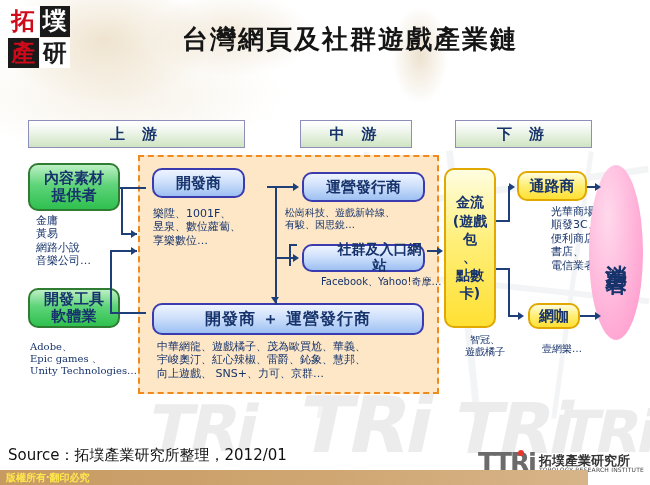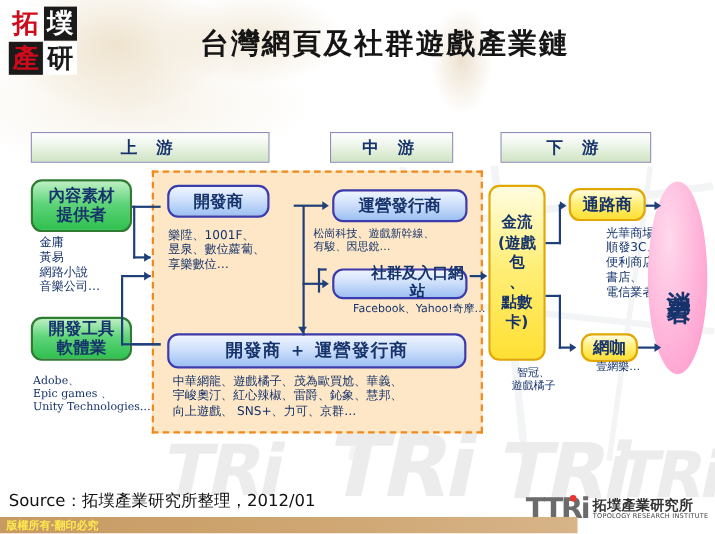--- a/index.html
+++ b/index.html
@@ -114,21 +114,21 @@
   .arw-d{position:absolute;width:0;height:0;
        border-left:4px solid transparent;border-right:4px solid transparent;
        border-top:6px solid #1f3f78;}
 
   
   .source{
     position:absolute;left:8px;top:446px;font-size:15px;color:#111;
     font-family:"DejaVu Sans","Liberation Sans",sans-serif;white-space:nowrap;
   }
   .botbar{
-    position:absolute;left:0;top:470px;width:525px;height:15px;
+    position:absolute;left:0;top:470px;width:588px;height:15px;
     background:linear-gradient(to right,#c79a62 0%,#cfa672 55%,#d7b489 100%);
   }
   .botbar span{
     position:absolute;left:6px;top:1px;font-size:10px;color:#ffe84d;font-weight:bold;
     font-family:"DejaVu Sans","Liberation Sans",sans-serif;
   }
   .tri{position:absolute;right:6px;top:448px;display:flex;align-items:center;gap:4px;}
   .tri-mark{font-size:26px;font-weight:bold;color:#6b6b6b;letter-spacing:-2px;
             font-family:"DejaVu Sans","Liberation Sans",sans-serif;}
   .tri-dot{position:absolute;left:40px;top:2px;width:6px;height:6px;border-radius:50%;background:#e8352e;}
@@ -232,21 +232,21 @@
   <div class="arw" style="left:437px;top:247px;"></div>
 
   <div class="box box-yellow" style="left:517px;top:171px;width:70px;height:30px;">通路商</div>
   <div class="cap" style="left:551px;top:205px;width:72px;font-size:11px;">光華商場、
 順發3C、
 便利商店、
 書店、
 電信業者…</div>
 
   <div class="box box-yellow" style="left:528px;top:303px;width:52px;height:26px;">網咖</div>
-  <div class="cap" style="left:527px;top:328px;width:70px;font-size:10px;text-align:center;">壹網樂…</div>
+  <div class="cap" style="left:527px;top:343px;width:70px;font-size:10px;text-align:center;">壹網樂…</div>
 
   <div class="ln" style="left:496px;top:220px;width:14px;height:2px;"></div>
   <div class="ln" style="left:508px;top:186px;width:2px;height:36px;"></div>
   <div class="ln" style="left:508px;top:186px;width:4px;height:2px;"></div>
   <div class="arw" style="left:509px;top:183px;"></div>
 
   <div class="ln" style="left:496px;top:268px;width:14px;height:2px;"></div>
   <div class="ln" style="left:508px;top:268px;width:2px;height:49px;"></div>
   <div class="ln" style="left:508px;top:315px;width:12px;height:2px;"></div>
   <div class="arw" style="left:518px;top:312px;"></div>

